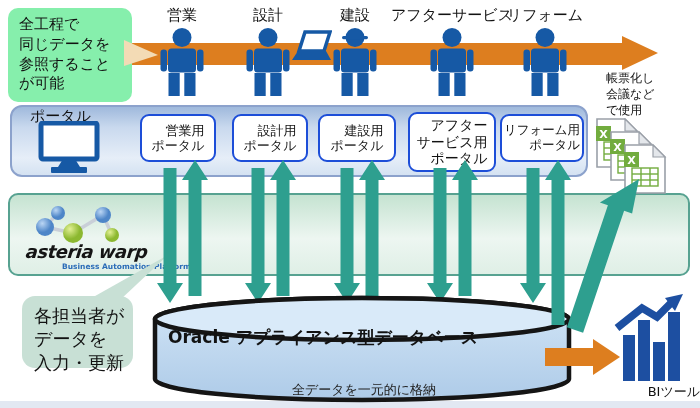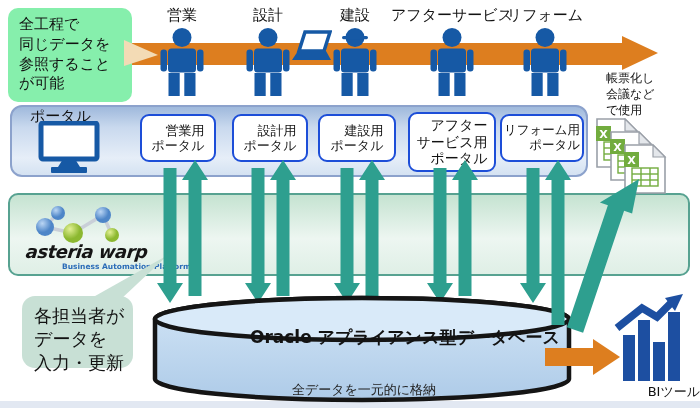--- a/index.html
+++ b/index.html
@@ -21,21 +21,21 @@
               border:2px solid #57A291;box-sizing:border-box;}
   .portal-label{left:30px;top:107px;z-index:2;font-size:15px;color:#121212;}
   .portal-box{z-index:2;background:#fff;border:2px solid #1d4ed8;border-radius:9px;
               display:flex;align-items:center;justify-content:center;text-align:right;
               font-size:13px;line-height:1.18;box-sizing:border-box;color:#121212;}
   
   .role-label{top:6px;z-index:3;font-size:15px;text-align:center;width:140px;color:#121212;}
   
   .report-note{left:606px;top:70px;width:90px;z-index:2;font-size:12px;line-height:1.35;color:#121212;}
   
-  .db-title{left:168px;top:326px;width:392px;z-index:4;text-align:right;font-size:17px;font-weight:bold;color:#121212;}
+  .db-title{left:168px;top:326px;width:392px;z-index:4;text-align:left;font-size:17px;font-weight:bold;color:#121212;}
   .db-sub{left:168px;top:356px;width:392px;z-index:4;text-align:center;font-size:13px;color:#222;margin-top:25px;}
   
   .asteria-name{left:26px;top:241px;z-index:2;font-size:18px;font-weight:bold;font-style:italic;
                 letter-spacing:-0.5px;color:#141414;transform:skewX(-6deg);}
   .asteria-tag{left:62px;top:262px;z-index:2;font-size:7.5px;color:#2B6CB8;font-weight:bold;}
   .bi-label{left:626px;top:383px;width:74px;z-index:4;text-align:right;font-size:13px;color:#121212;}
   .bottom-strip{left:0;top:401px;width:700px;height:7px;background:#E2E8F2;z-index:0;}
   svg{display:block;}
 </style>
 </head>

